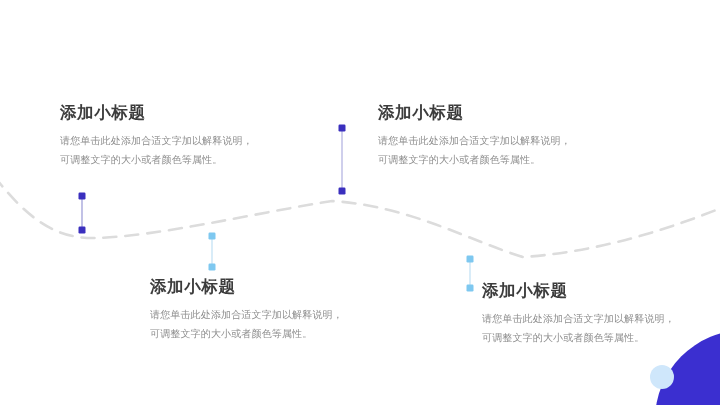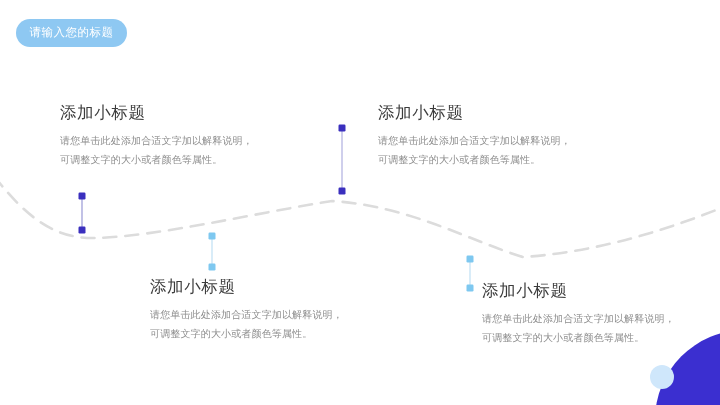--- a/index.html
+++ b/index.html
@@ -50,21 +50,21 @@
     height: 405px;
     pointer-events: none;
   }
 
   
   .block {
     position: absolute;
   }
   .block .block-title {
     font-size: 16.5px;
-    font-weight: normal;
+    font-weight: bold;
     color: #3c3c3c;
     line-height: 1.15;
     margin: 0 0 9px 0;
     letter-spacing: 0.6px;
     white-space: nowrap;
   }
   .block .block-body {
     font-size: 10px;
     color: #8d8d8d;
     line-height: 1.95;
@@ -110,23 +110,20 @@
       <rect x="338.5" y="187.5" width="7" height="7" rx="1.2" fill="#3a2fbe"></rect>
     </g>
 
     <g>
       <line x1="470" y1="259" x2="470" y2="288" stroke="#b9dcf3" stroke-width="1.1"></line>
       <rect x="466.5" y="255.5" width="7" height="7" rx="1.2" fill="#7ec8f0"></rect>
       <rect x="466.5" y="284.5" width="7" height="7" rx="1.2" fill="#7ec8f0"></rect>
     </g>
   </svg>
 
-  <div id="title-pill">
-    <span class="pill-text">请输入您的标题</span>
-  </div>
 
   <div class="block" id="block-tl">
     <p class="block-title">添加小标题</p>
     <p class="block-body">请您单击此处添加合适文字加以解释说明，</p>
     <p class="block-body">可调整文字的大小或者颜色等属性。</p>
   </div>
 
   <div class="block" id="block-tr">
     <p class="block-title">添加小标题</p>
     <p class="block-body">请您单击此处添加合适文字加以解释说明，</p>

